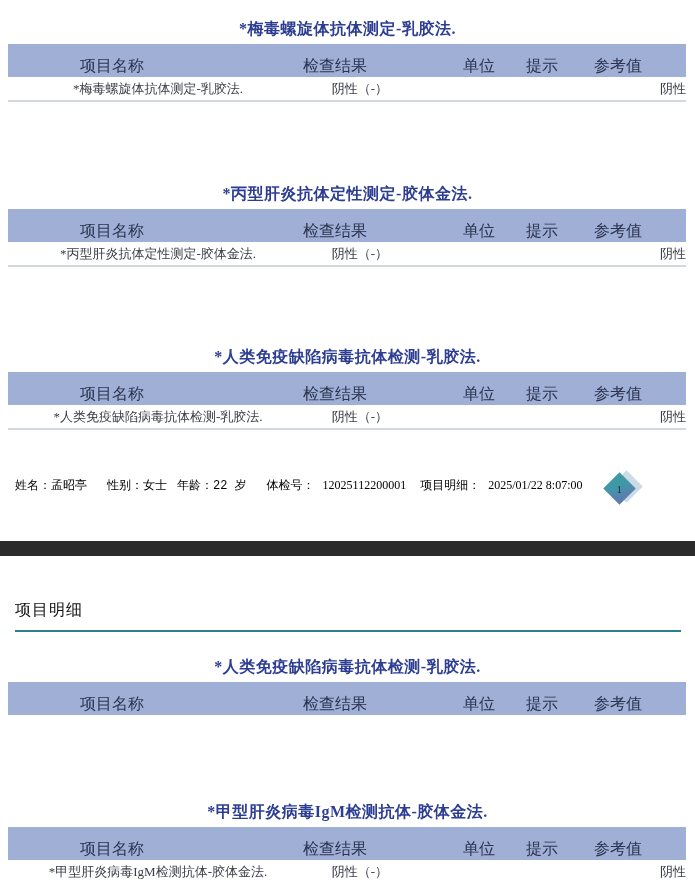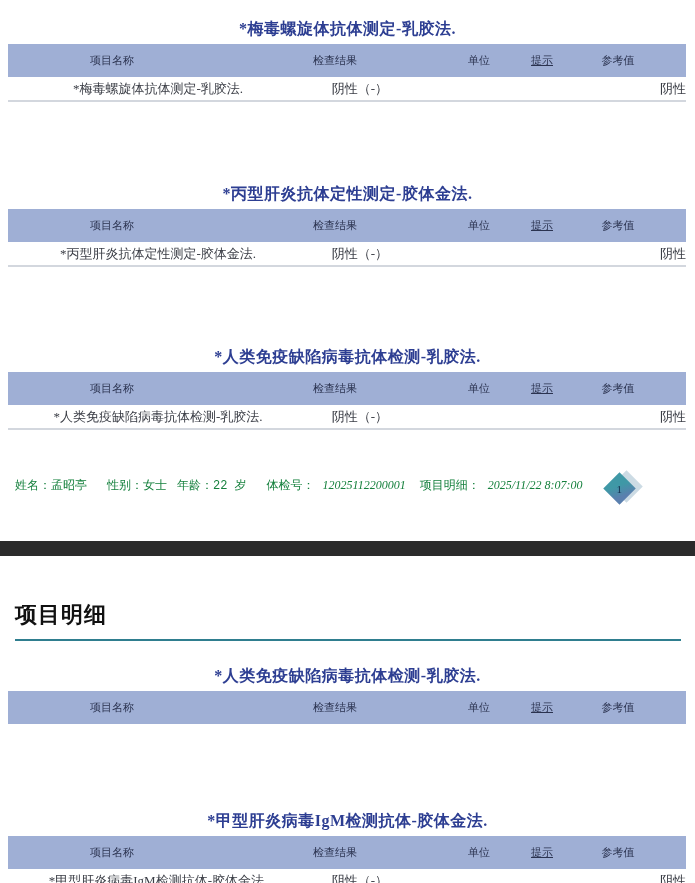--- a/index.html
+++ b/index.html
@@ -28,30 +28,30 @@
   .mt-s1 { margin-top: 6px; }
   .mt-s2 { margin-top: 81px; }
   .mt-s3 { margin-top: 79px; }
   .mt-s4 { margin-top: 24px; }
   .mt-s5 { margin-top: 86px; }
 
   .tbl { margin: 4px 9px 0 8px; }
 
   .hdr-row {
     display: flex;
-    align-items: center;
+    align-items: flex-end;
     height: 33px;
     background: #9fafd5;
     color: #2b3350;
-    font-size: 11px;
+    font-size: 16px;
   }
   .h1 { width: 208px; text-align: center; }
   .h2 { width: 238px; text-align: center; }
   .h3 { width: 50px;  text-align: center; }
-  .h4 { width: 76px;  text-align: center; text-decoration: underline; }
+  .h4 { width: 76px;  text-align: center; }
   .h5 { width: 76px;  text-align: center; font-family: Liberation Mono, monospace; }
 
   .data-row {
     display: flex;
     align-items: center;
     height: 25px;
     font-size: 13px;
     color: #3a3d45;
     border-bottom: 2px solid #d3d7de;
   }
@@ -61,29 +61,29 @@
   .c4 { width: 60px;  text-align: center; }
   .c5 { width: 118px; text-align: right; }
 
   
   .footer-info {
     position: absolute;
     top: 459px;
     left: 15px;
     right: 90px;
     font-size: 12px;
-    color: #15803d;
+    color: #000000;
     white-space: nowrap;
     display: flex;
     align-items: center;
   }
   .footer-info .gap-lg { margin-right: 20px; font-family: Liberation Mono, monospace; }
   .footer-info .gap-md { margin-right: 14px; }
   .footer-info .gap-sm { margin-right: 10px; }
-  .footer-info .val-pad { margin-left: 8px; font-style: italic; }
+  .footer-info .val-pad { margin-left: 8px; }
 
   .pg-diamond { position: absolute; top: 456px; left: 605px; width: 36px; height: 32px; }
   .d-shadow {
     position: absolute; left: 10px; top: 1px;
     width: 23px; height: 23px;
     transform: rotate(45deg);
     background: #ccdbe4;
   }
   .d-main {
     position: absolute; left: 3px; top: 3px;
@@ -92,22 +92,22 @@
     background: linear-gradient(115deg, #3f98a6 40%, #5a7fae 78%);
     display: flex; align-items: center; justify-content: center;
   }
   .d-main span { transform: rotate(-45deg); font-size: 11px; color: #13304e; }
 
   
   .detail-heading {
     margin: 44px 14px 0 15px;
     padding-bottom: 9px;
     border-bottom: 2px solid #2f7e8f;
-    font-size: 22px;
-    font-weight: bold;
+    font-size: 16px;
+    font-weight: normal;
     color: #111;
     letter-spacing: 1px;
   }
 </style>
 </head>
 <body>
 
 <div class="doc">
 
   <div class="page1">
@@ -175,21 +175,21 @@
     <div class="footer-info">
       <span>姓名：</span>
         <span class="gap-lg">孟昭亭</span>
         <span>性别：</span>
         <span class="gap-sm">女士</span>
         <span>年龄：</span>
         <span class="gap-lg">22 岁</span>
         <span>体检号：</span>
         <span class="gap-md val-pad">12025112200001</span>
         <span>项目明细：</span>
-        <span class="val-pad">2025/11/22 8:07:00</span>
+        <span class="val-pad">2025/01/22 8:07:00</span>
     </div>
 
     <div class="pg-diamond">
       <div class="d-shadow"></div>
       <div class="d-main">
         <span>1</span>
       </div>
     </div>
   </div>
 

